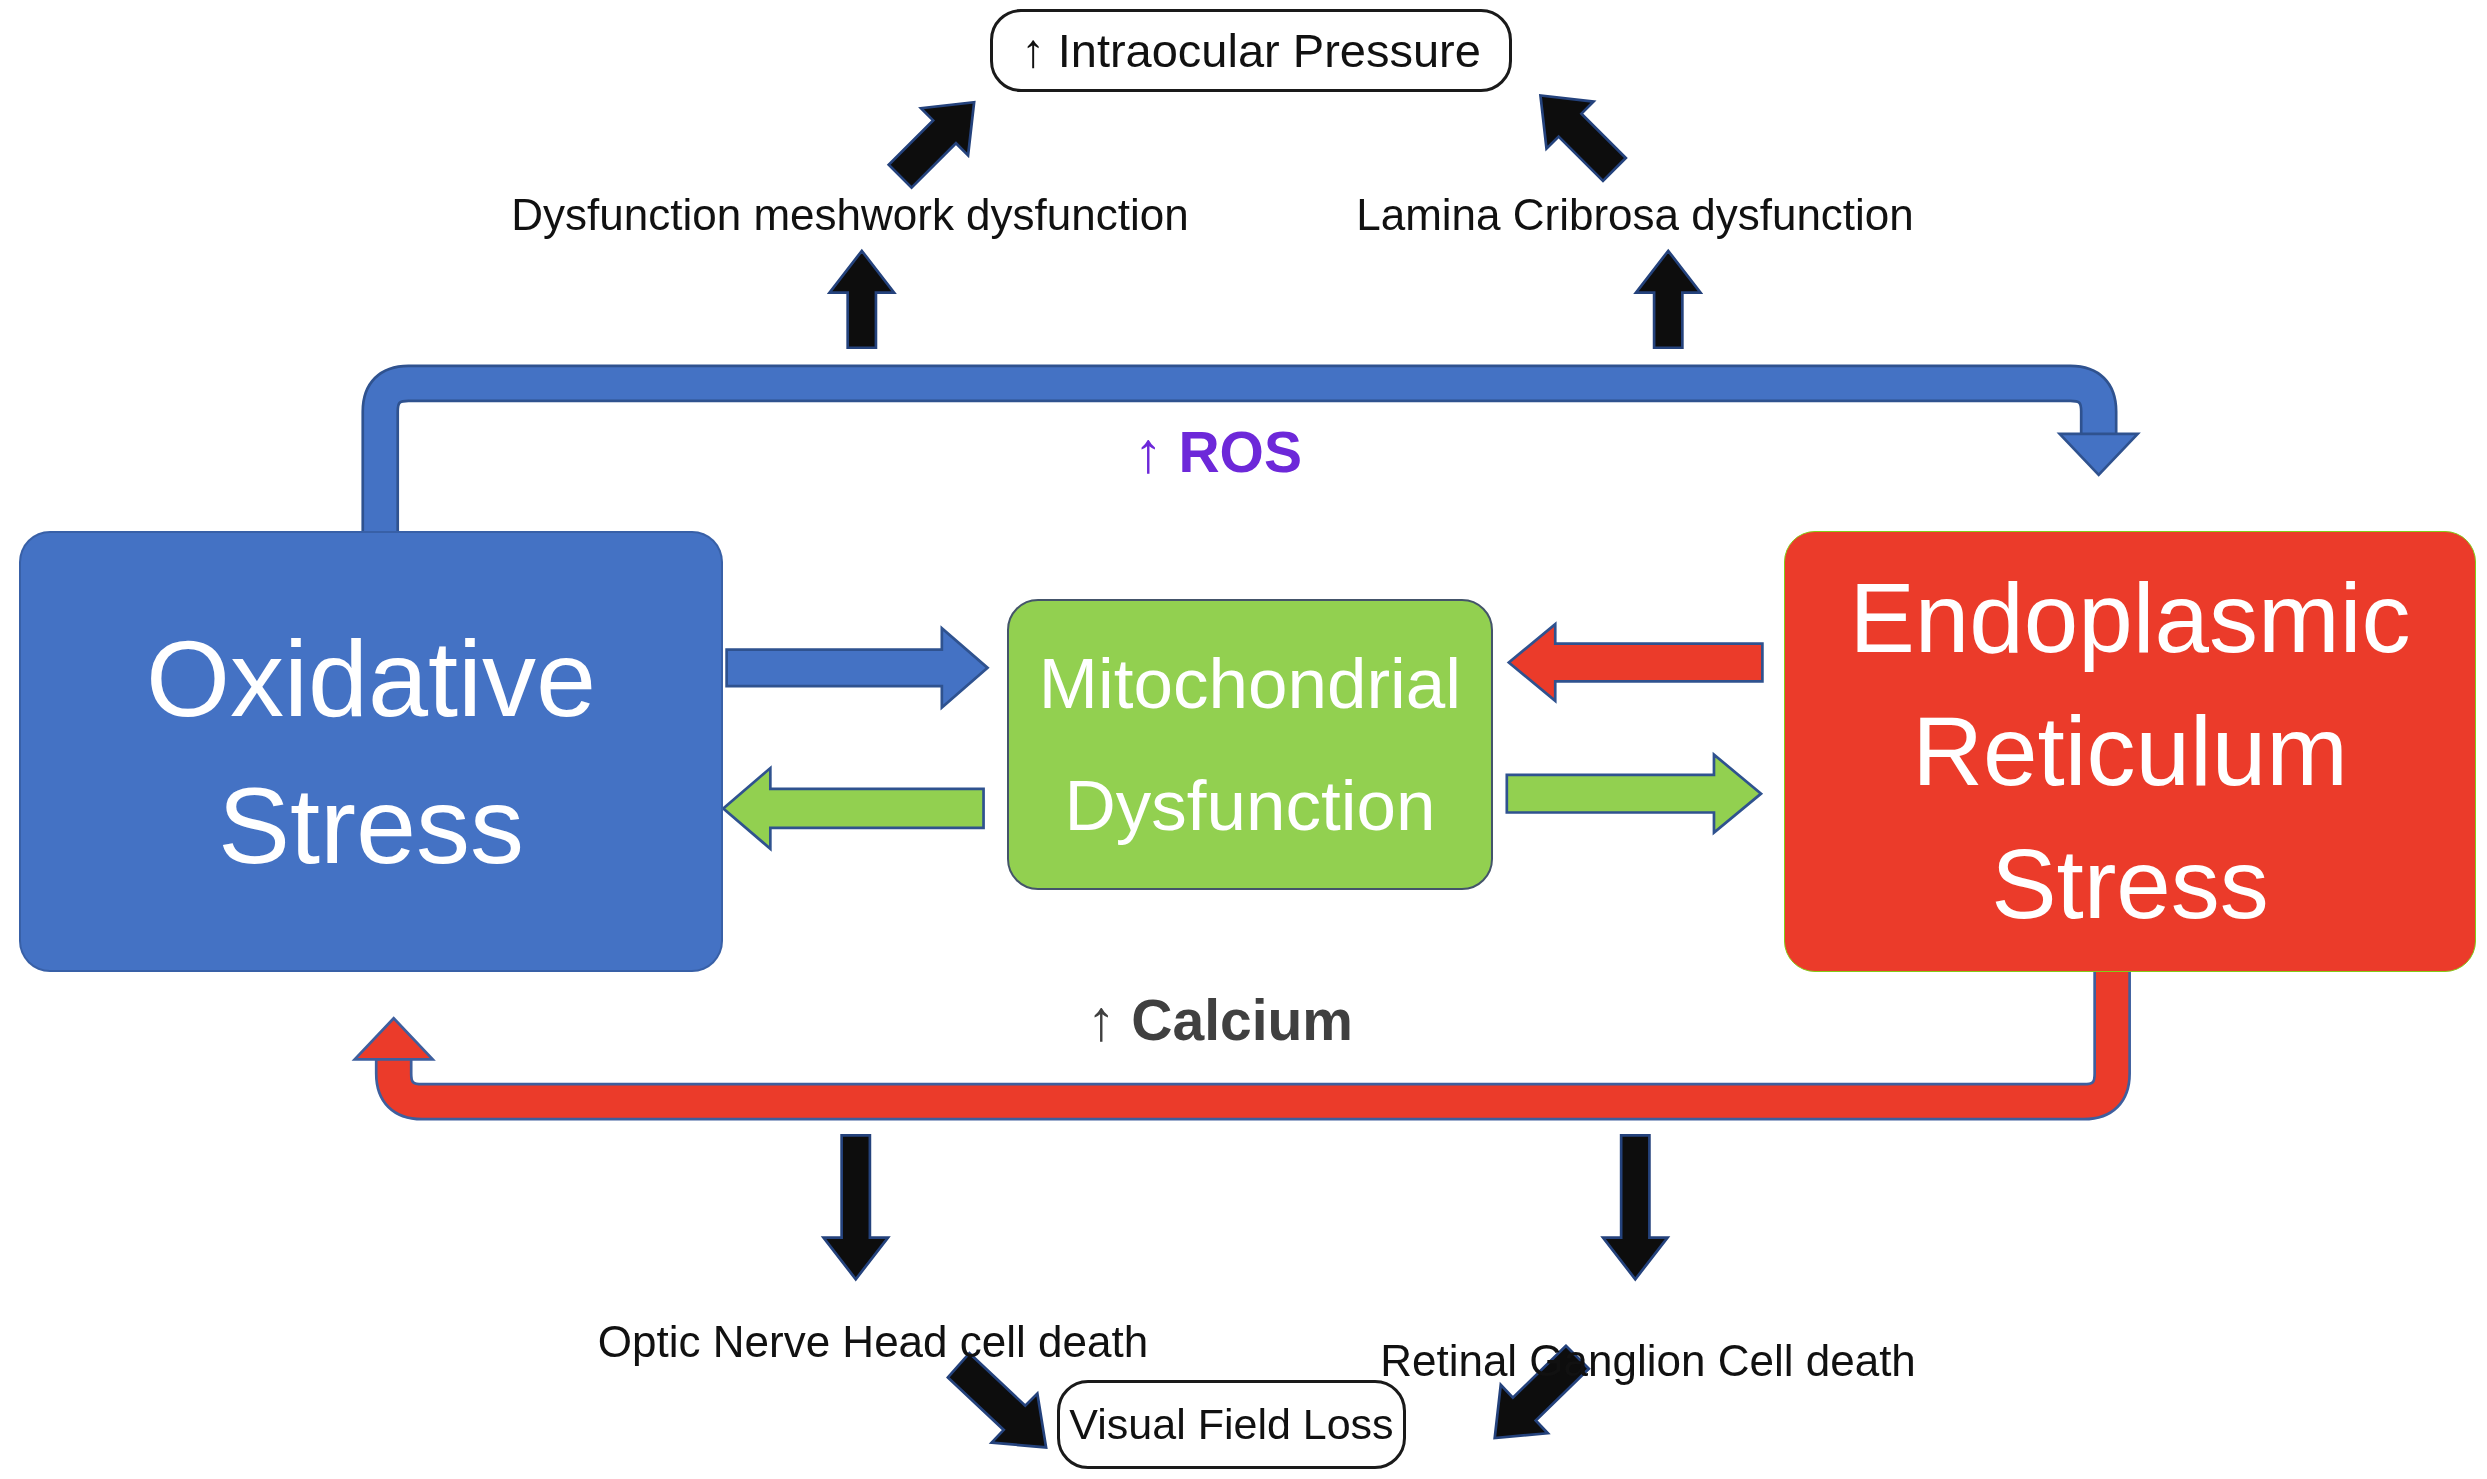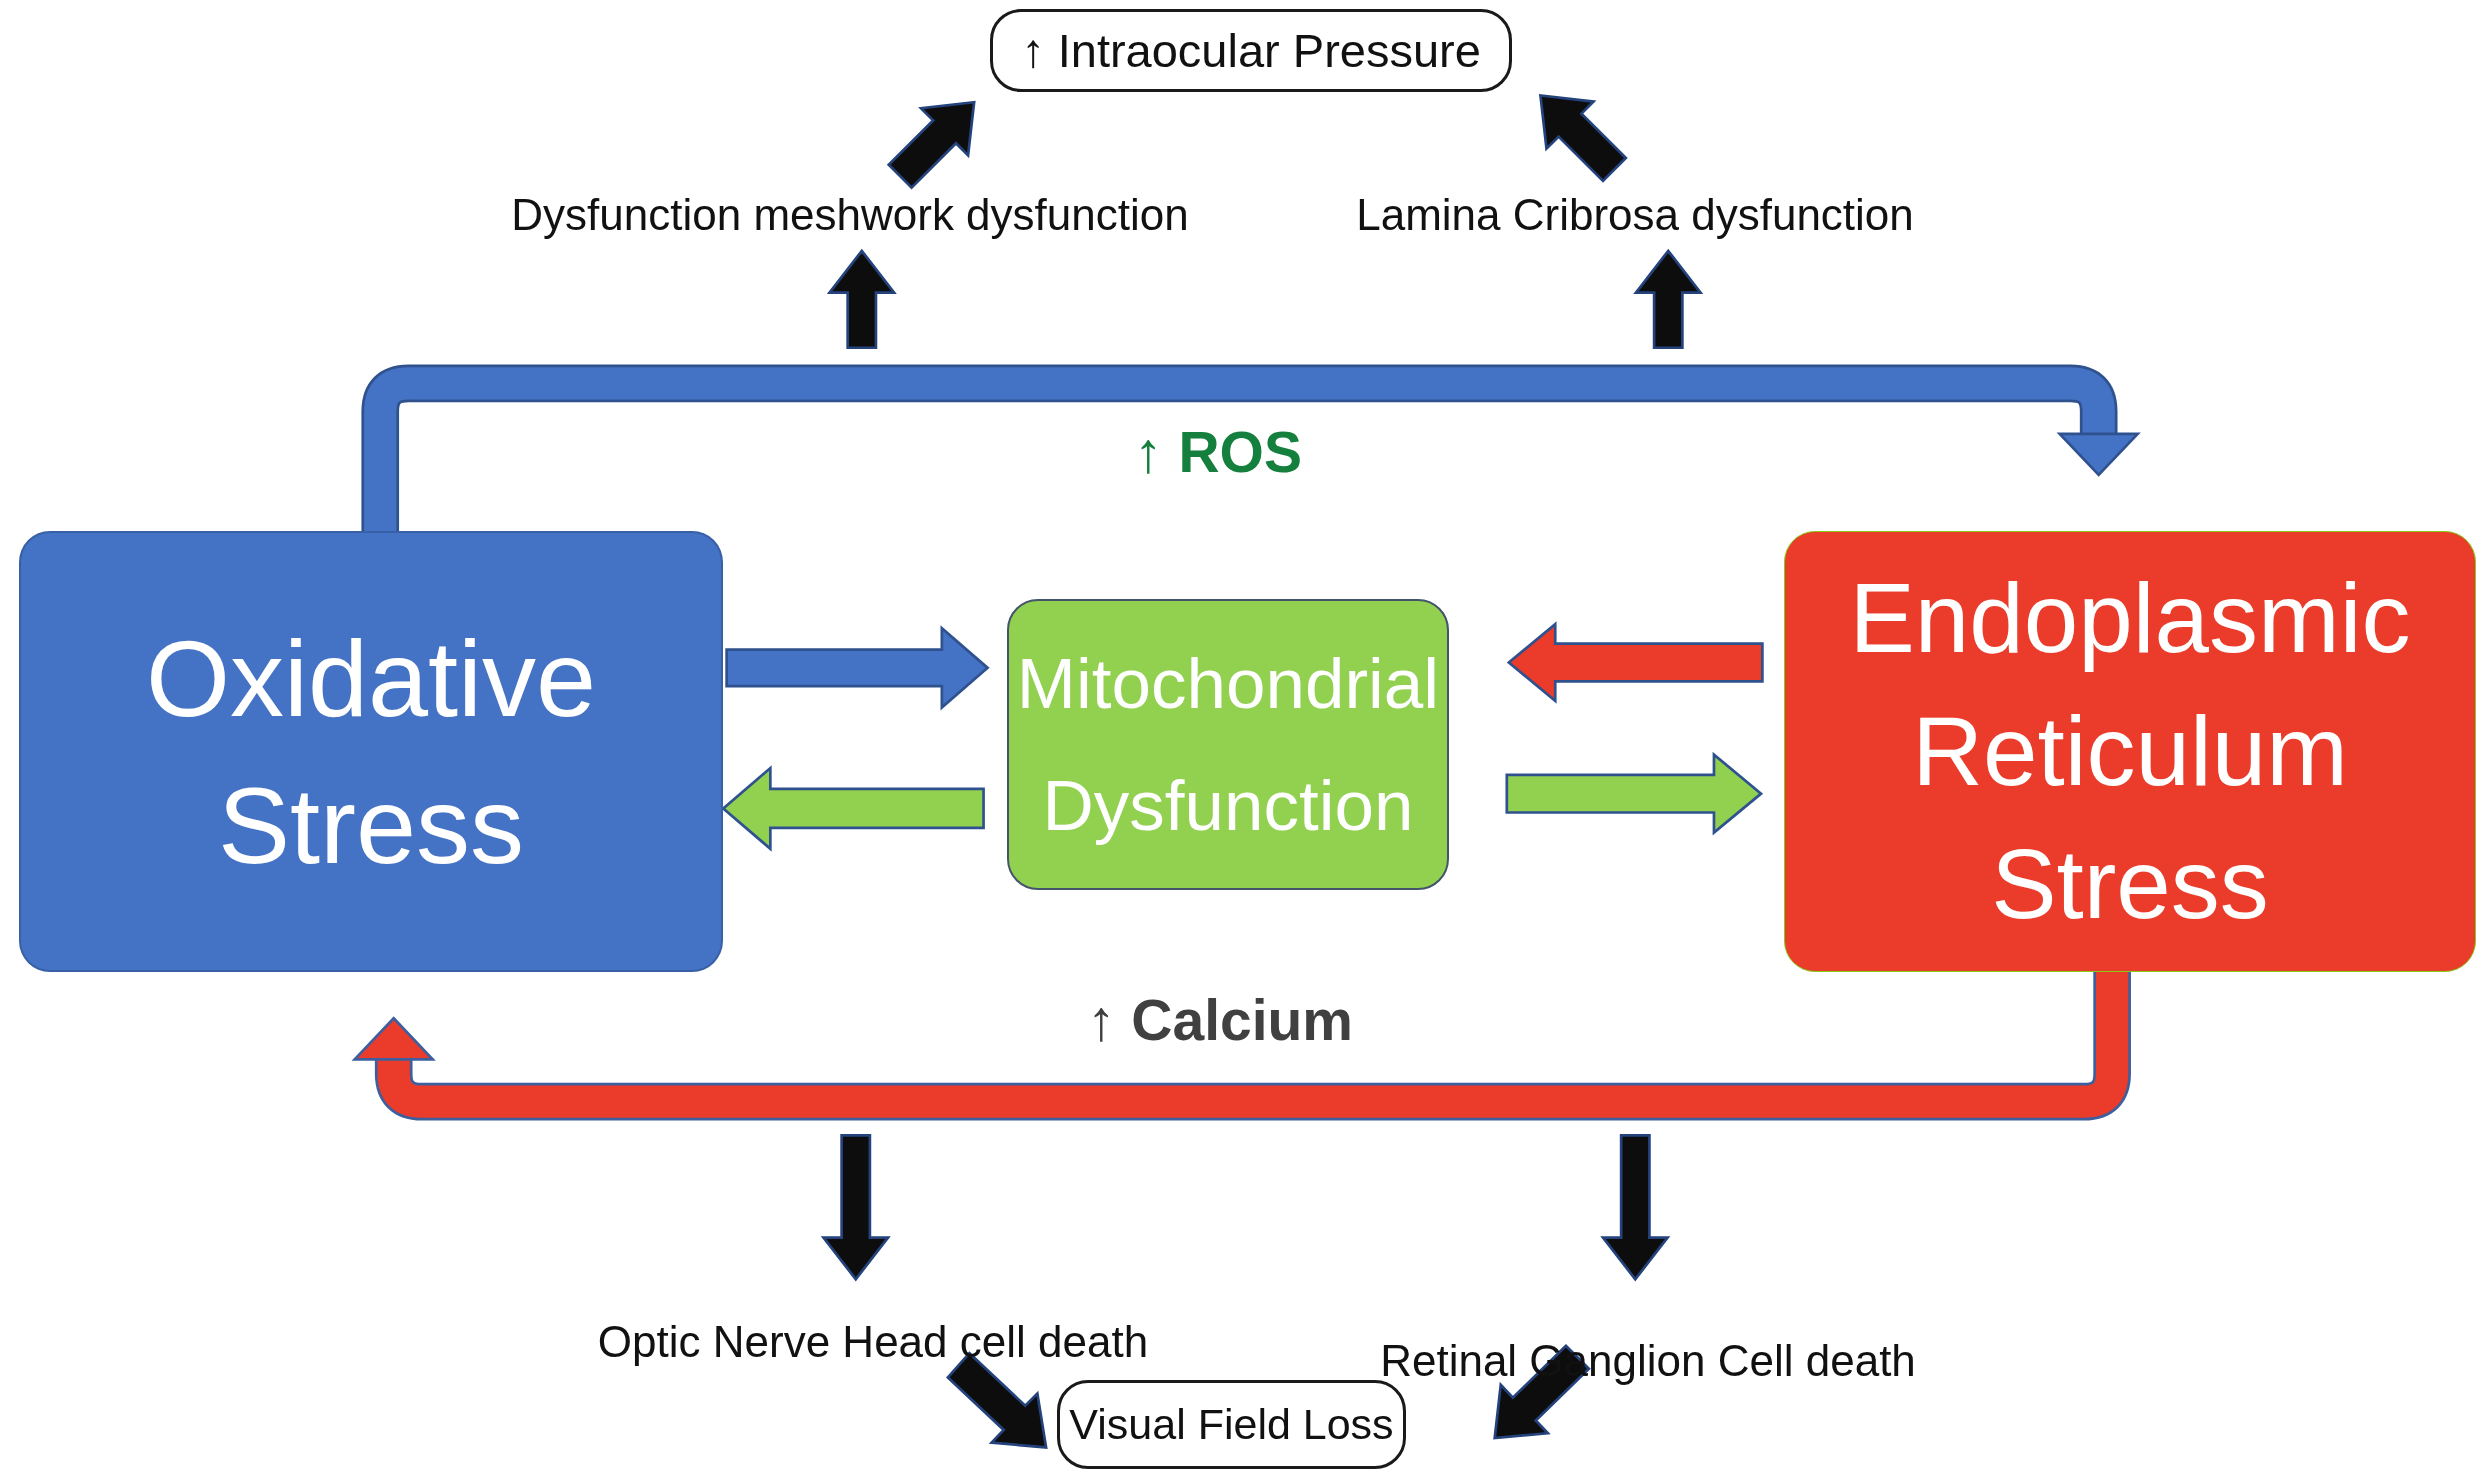--- a/index.html
+++ b/index.html
@@ -13,21 +13,21 @@
   #arrow-layer{position:absolute;left:0;top:0;width:2487px;height:1479px;z-index:1;}
   .node{
     position:absolute;z-index:2;
     display:flex;flex-direction:column;align-items:center;justify-content:center;
     text-align:center;box-sizing:border-box;border-radius:31px;
   }
   .plain-box{background:#ffffff;border:3.4px solid #1a1a1a;color:#111111;}
   .iop-box{left:990px;top:9.4px;width:522px;height:83px;font-size:47px;}
   .vfl-box{left:1057px;top:1380px;width:349px;height:89px;font-size:43px;}
   .ox-box{left:19px;top:531px;width:704px;height:441px;color:#ffffff;font-size:108px;line-height:147px;border:2.7px solid rgba(47,82,143,.55);text-align:center;}
-  .mito-box{left:1007px;top:599px;width:442px;height:291px;color:#ffffff;font-size:71px;line-height:122px;border:2.7px solid #44546A;}
+  .mito-box{left:1007px;top:599px;width:486px;height:291px;color:#ffffff;font-size:71px;line-height:122px;border:2.7px solid #44546A;}
   .er-box{left:1784px;top:531px;width:692px;height:441px;color:#ffffff;font-size:98px;line-height:133px;border:1px solid #84cc16;}
   .floating-label{
     position:absolute;z-index:2;transform:translate(-50%,-50%);
     white-space:nowrap;color:#111111;font-size:44px;
   }
   .bold-label{font-weight:bold;font-size:57px;}
 </style>
 </head>
 <body>
 
@@ -93,21 +93,21 @@
   </div>
 
   <div class="node plain-box vfl-box">
     <span>Visual Field Loss</span>
   </div>
 
   <div class="floating-label" style="left:850px;top:215px;">Dysfunction meshwork dysfunction</div>
 
   <div class="floating-label" style="left:1635px;top:215px;">Lamina Cribrosa dysfunction</div>
 
-  <div class="floating-label bold-label" style="left: 1218px; top: 452px; color: #15803d;">↑ ROS</div>
+  <div class="floating-label bold-label" style="left: 1218px; top: 452px; color: #6d28d9;">↑ ROS</div>
 
   <div class="floating-label bold-label" style="left: 1220px; top: 1020px; color: #404040;">↑ Calcium</div>
 
   <div class="floating-label" style="left:873px;top:1342px;">Optic Nerve Head cell death</div>
 
   <div class="floating-label" style="left:1648px;top:1333px;margin-top:28px;">Retinal Ganglion Cell death</div>
 
 </div>
 
 

